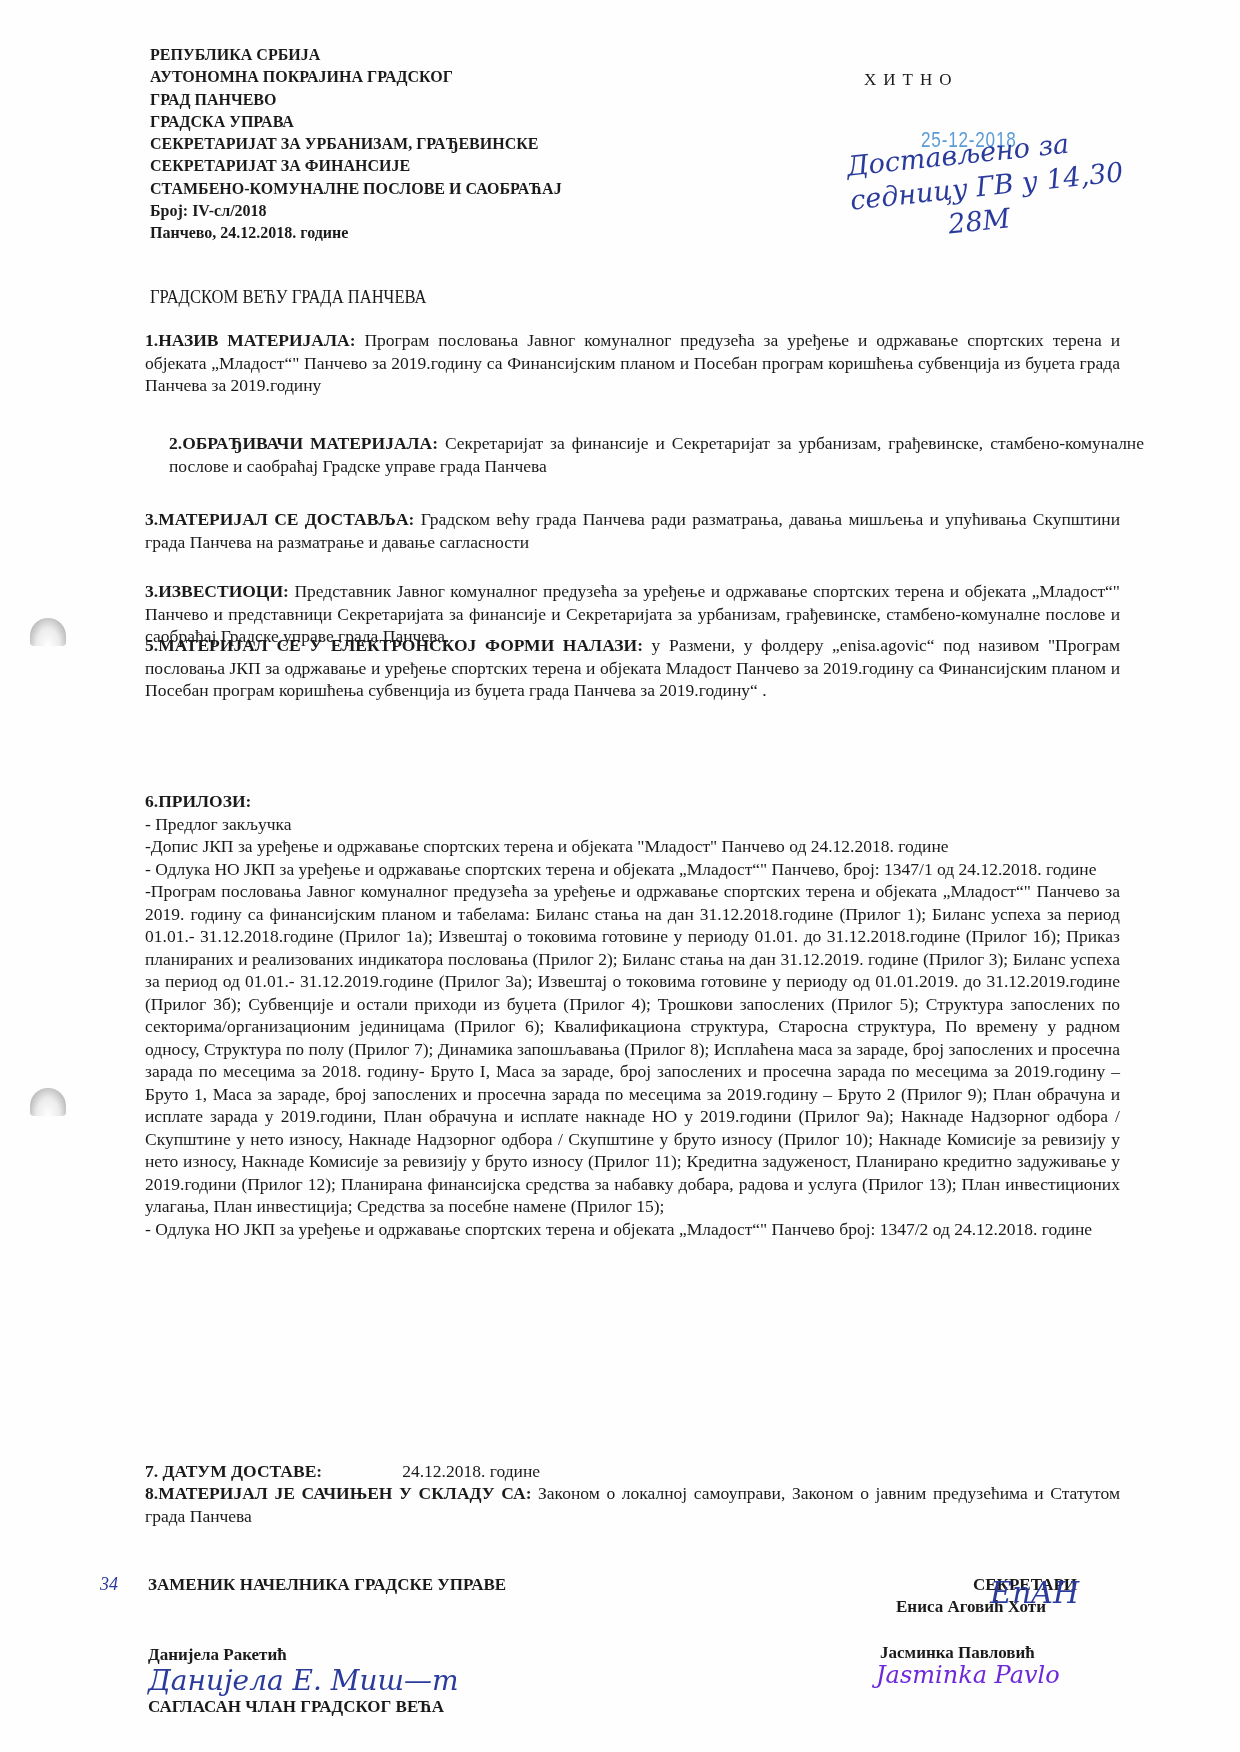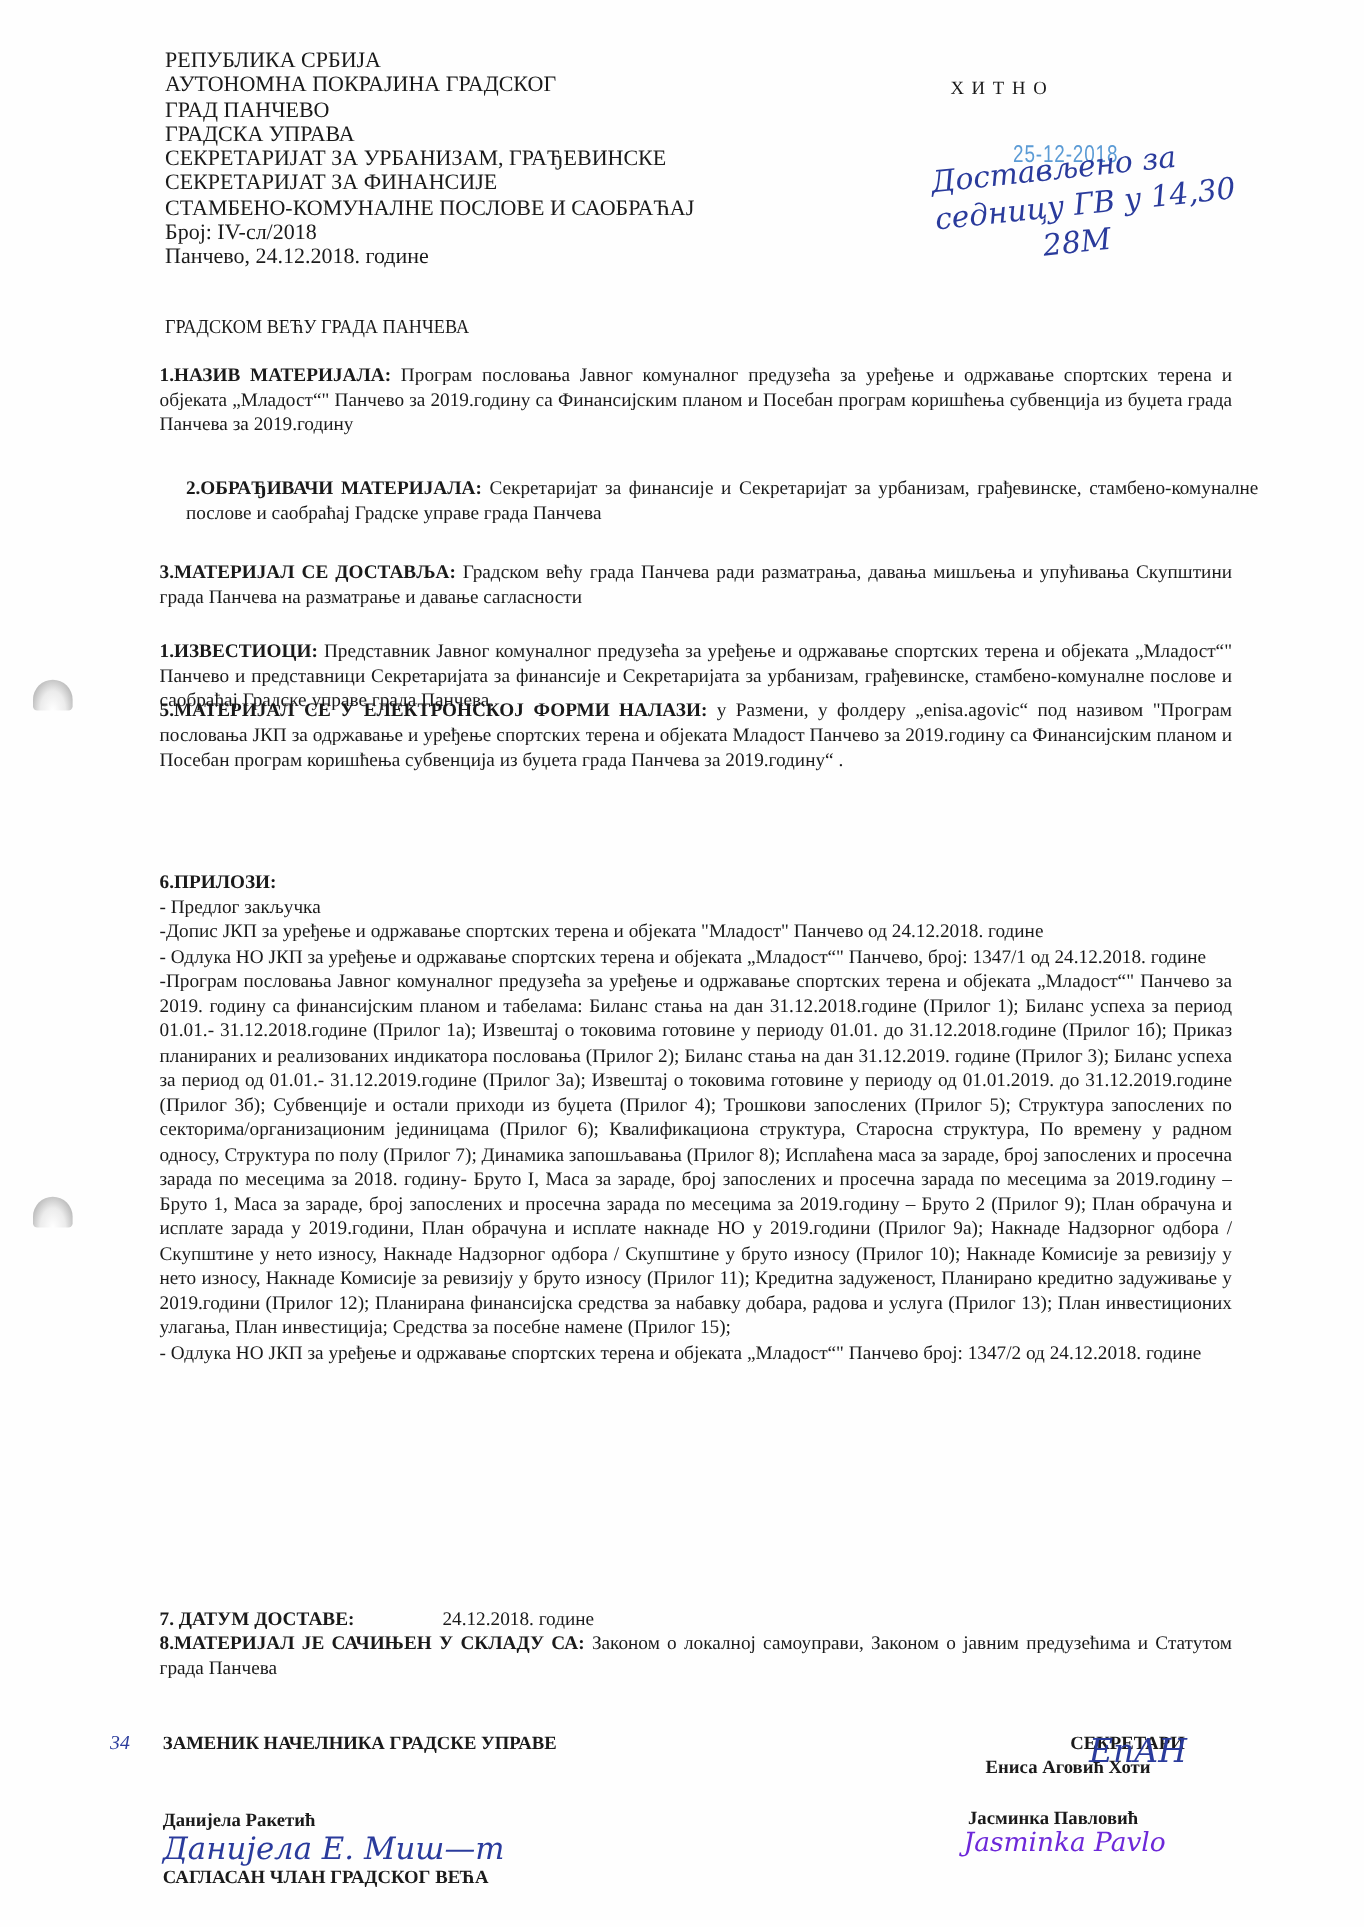--- a/index.html
+++ b/index.html
@@ -1,19 +1,19 @@
 <!DOCTYPE html>
 <html><head>
 <meta charset="utf-8">
 <style>
   html, body { margin: 0; padding: 0; background: #ffffff; }
   body { width: 1240px; height: 1752px; position: relative; overflow: hidden;
          font-family: "Liberation Serif", "DejaVu Serif", serif; color: #1a1a1a; }
   .page { position: absolute; left: 0; top: 0; width: 1240px; height: 1752px; background: #fefefe; }
-  .header-block { position: absolute; left: 150px; top: 44px; font-size: 20px; line-height: 22.3px; font-weight: normal; }
+  .header-block { position: absolute; left: 150px; top: 44px; font-size: 16px; line-height: 22.3px; font-weight: bold; }
   .header-block div { white-space: nowrap; }
   .urgent { position: absolute; left: 864px; top: 70px; font-size: 17px; letter-spacing: 7px; }
   .stamp-date { position: absolute; left: 921px; top: 127px; font-family: "Liberation Sans", sans-serif;
                 font-size: 22px; color: #5b9bd5; letter-spacing: 1px; transform: scaleX(0.78); transform-origin: left; }
   .handnote { position: absolute; left: 845px; top: 150px; font-family: "DejaVu Serif", serif; font-style: italic;
               color: #2a3b9c; font-size: 27px; line-height: 34px; transform: rotate(-6deg); transform-origin: left top; }
   .handnote .l3 { padding-left: 95px; }
   .addressee { position: absolute; left: 150px; top: 287px; font-size: 18px; transform: scaleX(0.92); transform-origin: left; white-space: nowrap; }
   .section { position: absolute; left: 145px; width: 975px; font-size: 17.5px; line-height: 22.5px; text-align: justify; }
   .section .lbl { font-weight: bold; }
@@ -80,21 +80,21 @@
 
   <div class="section sec2">
     <span class="lbl">2.ОБРАЂИВАЧИ МАТЕРИЈАЛА:</span><span> Секретаријат за финансије и Секретаријат за урбанизам, грађевинске, стамбено-комуналне послове и саобраћај Градске управе града Панчева</span>
   </div>
 
   <div class="section sec3">
     <span class="lbl">3.МАТЕРИЈАЛ СЕ ДОСТАВЉА:</span><span> Градском већу града Панчева ради разматрања, давања мишљења и упућивања Скупштини града Панчева на разматрање и давање сагласности</span>
   </div>
 
   <div class="section sec4">
-    <span class="lbl">1.ИЗВЕСТИОЦИ:</span><span> Представник Јавног комуналног предузећа за уређење и одржавање спортских терена и објеката „Младост“" Панчево и представници Секретаријата за финансије и Секретаријата за урбанизам, грађевинске, стамбено-комуналне послове и саобраћај Градске управе града Панчева.</span>
+    <span class="lbl">3.ИЗВЕСТИОЦИ:</span><span> Представник Јавног комуналног предузећа за уређење и одржавање спортских терена и објеката „Младост“" Панчево и представници Секретаријата за финансије и Секретаријата за урбанизам, грађевинске, стамбено-комуналне послове и саобраћај Градске управе града Панчева.</span>
   </div>
 
   <div class="section sec5">
     <span class="lbl">5.МАТЕРИЈАЛ СЕ У ЕЛЕКТРОНСКОЈ ФОРМИ НАЛАЗИ:</span><span> у Размени, у фолдеру „enisa.agovic“ под називом "Програм пословања ЈКП за одржавање и уређење спортских терена и објеката Младост Панчево за 2019.годину са Финансијским планом и Посебан програм коришћења субвенција из буџета града Панчева за 2019.годину“ .</span>
   </div>
 
   <div class="section sec6">
     <div class="title">6.ПРИЛОЗИ:</div>
     <div class="item">- Предлог закључка</div>
     <div class="item">-Допис ЈКП за уређење и одржавање спортских терена и објеката "Младост" Панчево од 24.12.2018. године</div>

